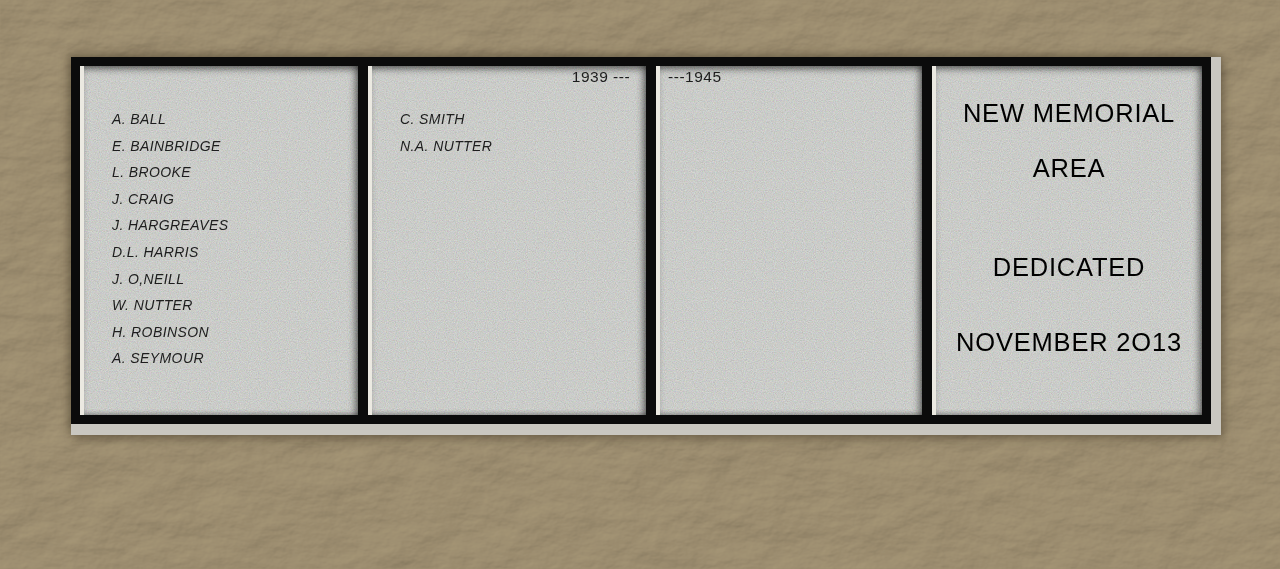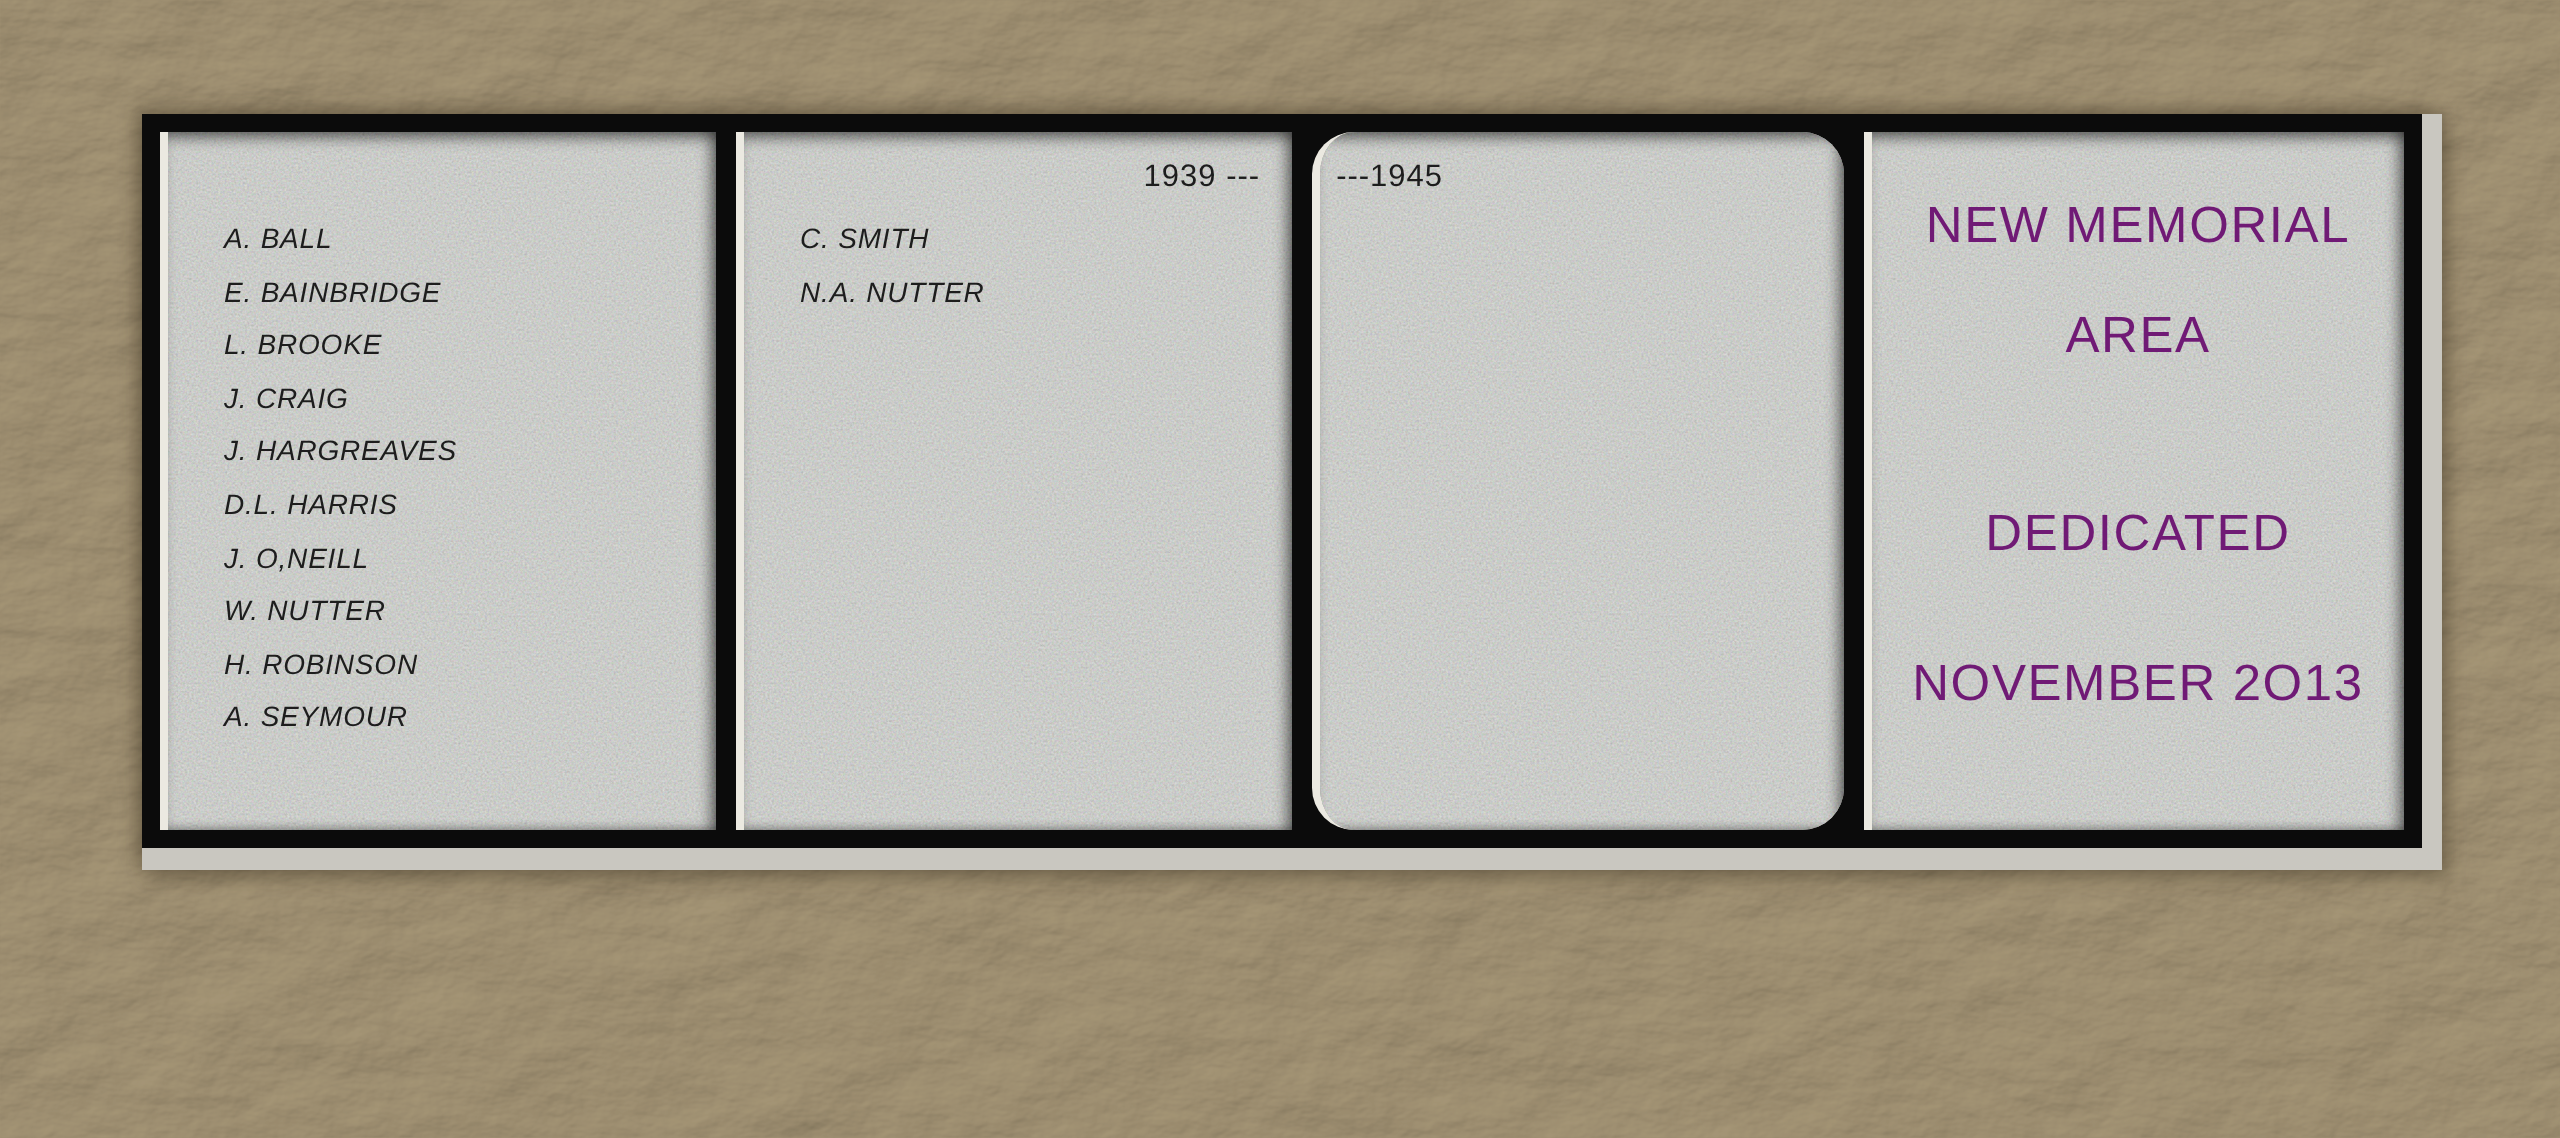--- a/index.html
+++ b/index.html
@@ -26,43 +26,43 @@
     width:1122px;height:349px;
   }
   .panels{display:flex;gap:10px;width:100%;height:100%;}
   .panel{
     position:relative;overflow:hidden;
     border-left:4px solid var(--bevel);
     background:var(--panel-grey);
   }
   .panel-1{flex:272 1 0;}
   .panel-2{flex:272 1 0;}
-  .panel-3{flex:260 1 0;border-radius:21px;}
+  .panel-3{flex:260 1 0;}
   .panel-4{flex:264 1 0;}
   .granite{position:absolute;left:0;top:0;width:100%;height:100%;}
   .panel::after{
     content:"";position:absolute;inset:0;pointer-events:none;
     box-shadow:inset 0 6px 7px -3px rgba(0,0,0,.5),
                inset -6px 0 7px -3px rgba(0,0,0,.45),
                inset 0 -4px 5px -3px rgba(0,0,0,.3),
                inset 2px 0 2px -1px rgba(255,255,255,.18);
   }
   .content{position:relative;z-index:1;height:100%;}
 
   .names{padding:40px 0 0 28px;font-size:14px;letter-spacing:.4px;color:var(--text);font-style:italic;}
   .name-item{line-height:26.6px;white-space:nowrap;}
 
   .year-label{
-    position:absolute;top:14px;font-size:15.5px;line-height:18px;
+    position:absolute;top:2px;font-size:15.5px;line-height:18px;
     letter-spacing:.5px;color:var(--text);white-space:nowrap;
   }
   .year-1939{right:16px;}
   .year-1945{left:8px;}
 
-  .dedication{text-align:center;color:#701a75;font-size:25.5px;line-height:30px;letter-spacing:.8px;}
+  .dedication{text-align:center;color:#000000;font-size:25.5px;line-height:30px;letter-spacing:.8px;}
   .ded-line{white-space:nowrap;}
   .ded-1{margin-top:32px;}
   .ded-2{margin-top:25px;text-align:center;}
   .ded-3{margin-top:69px;}
   .ded-4{margin-top:45px;}
 </style>
 </head>
 <body>
 
 <div class="wall">

